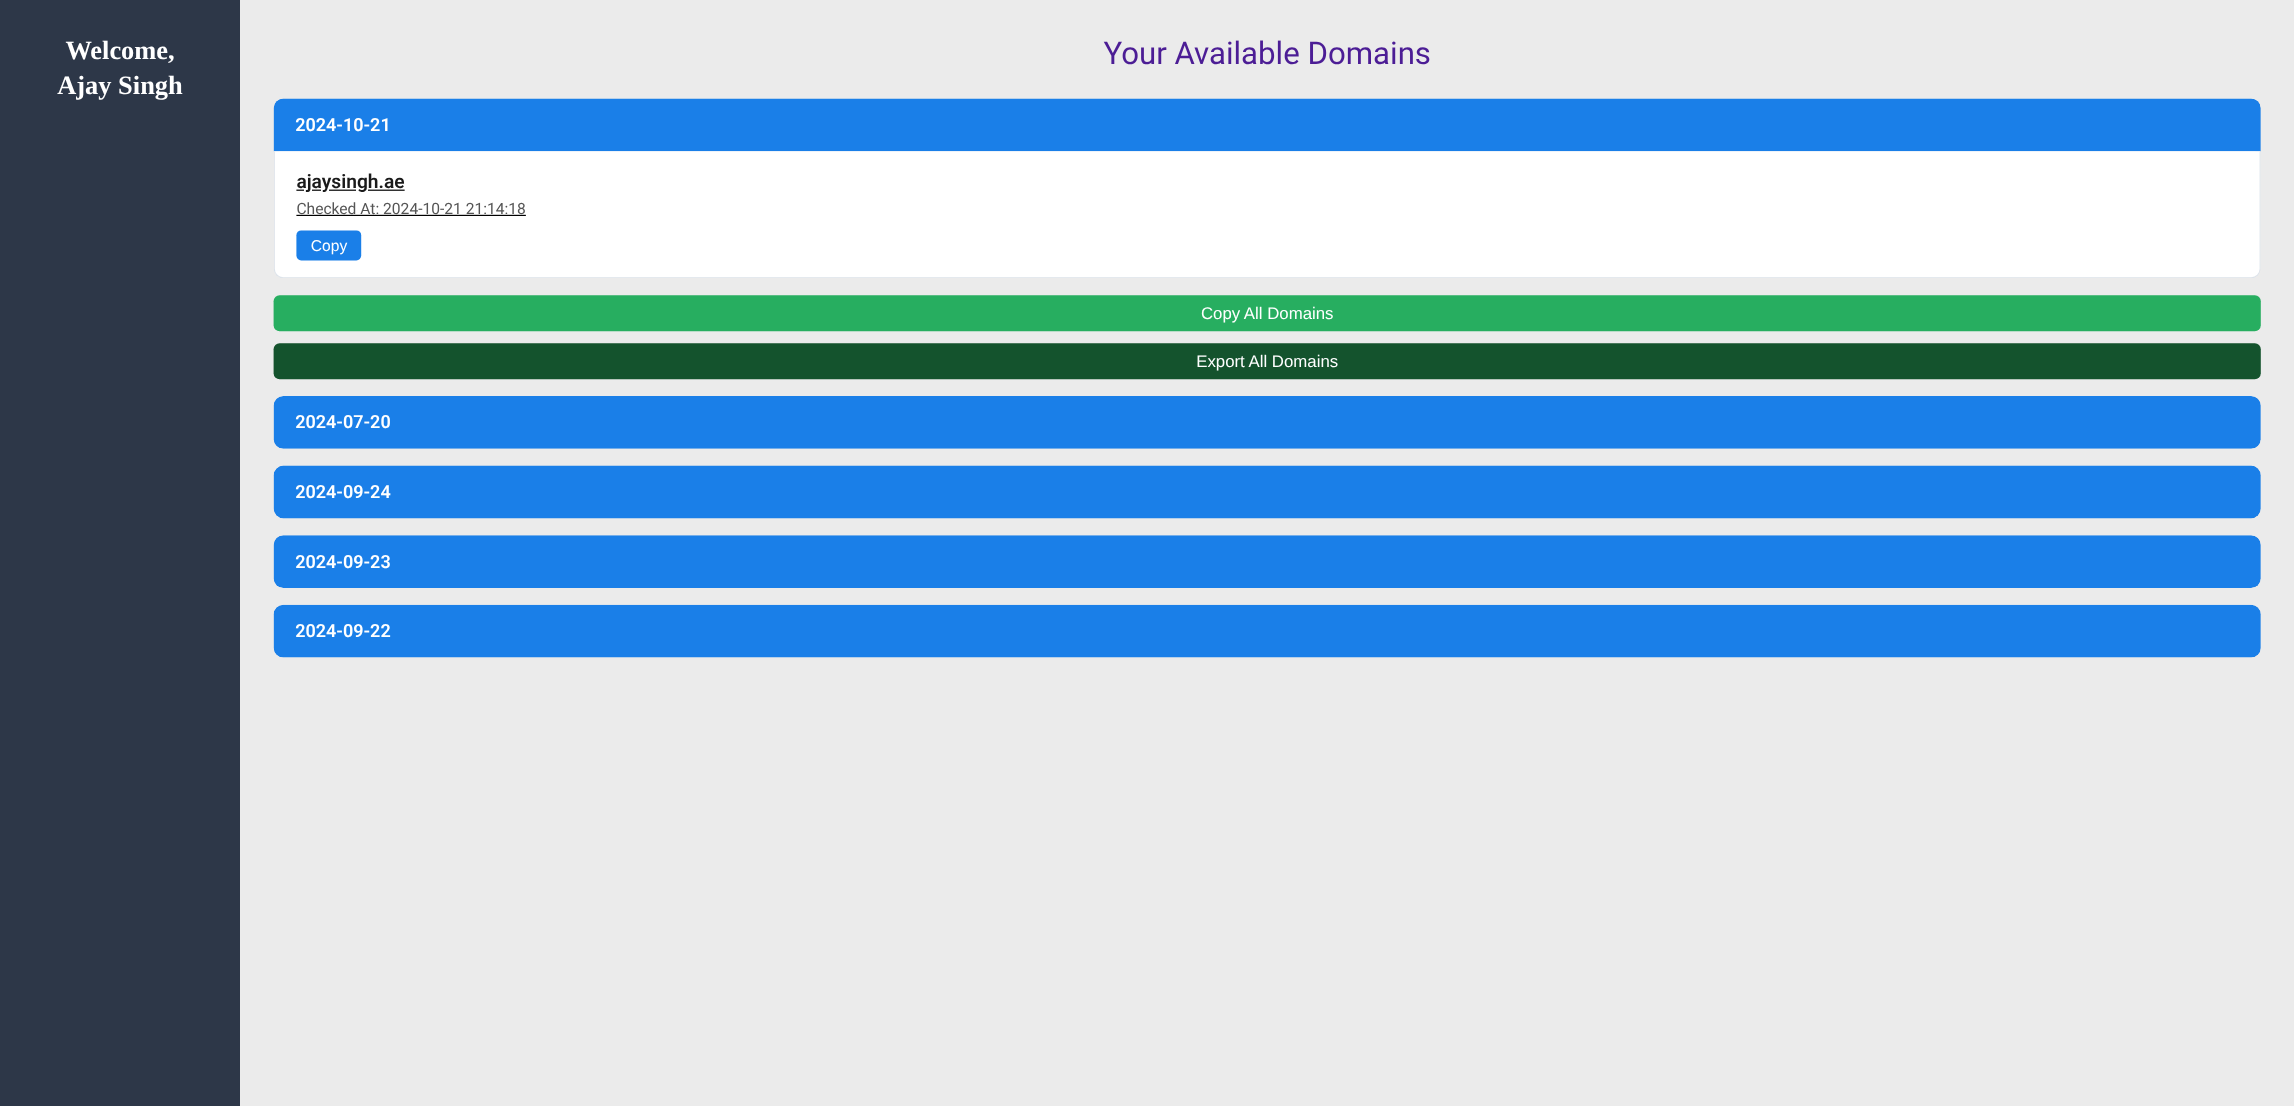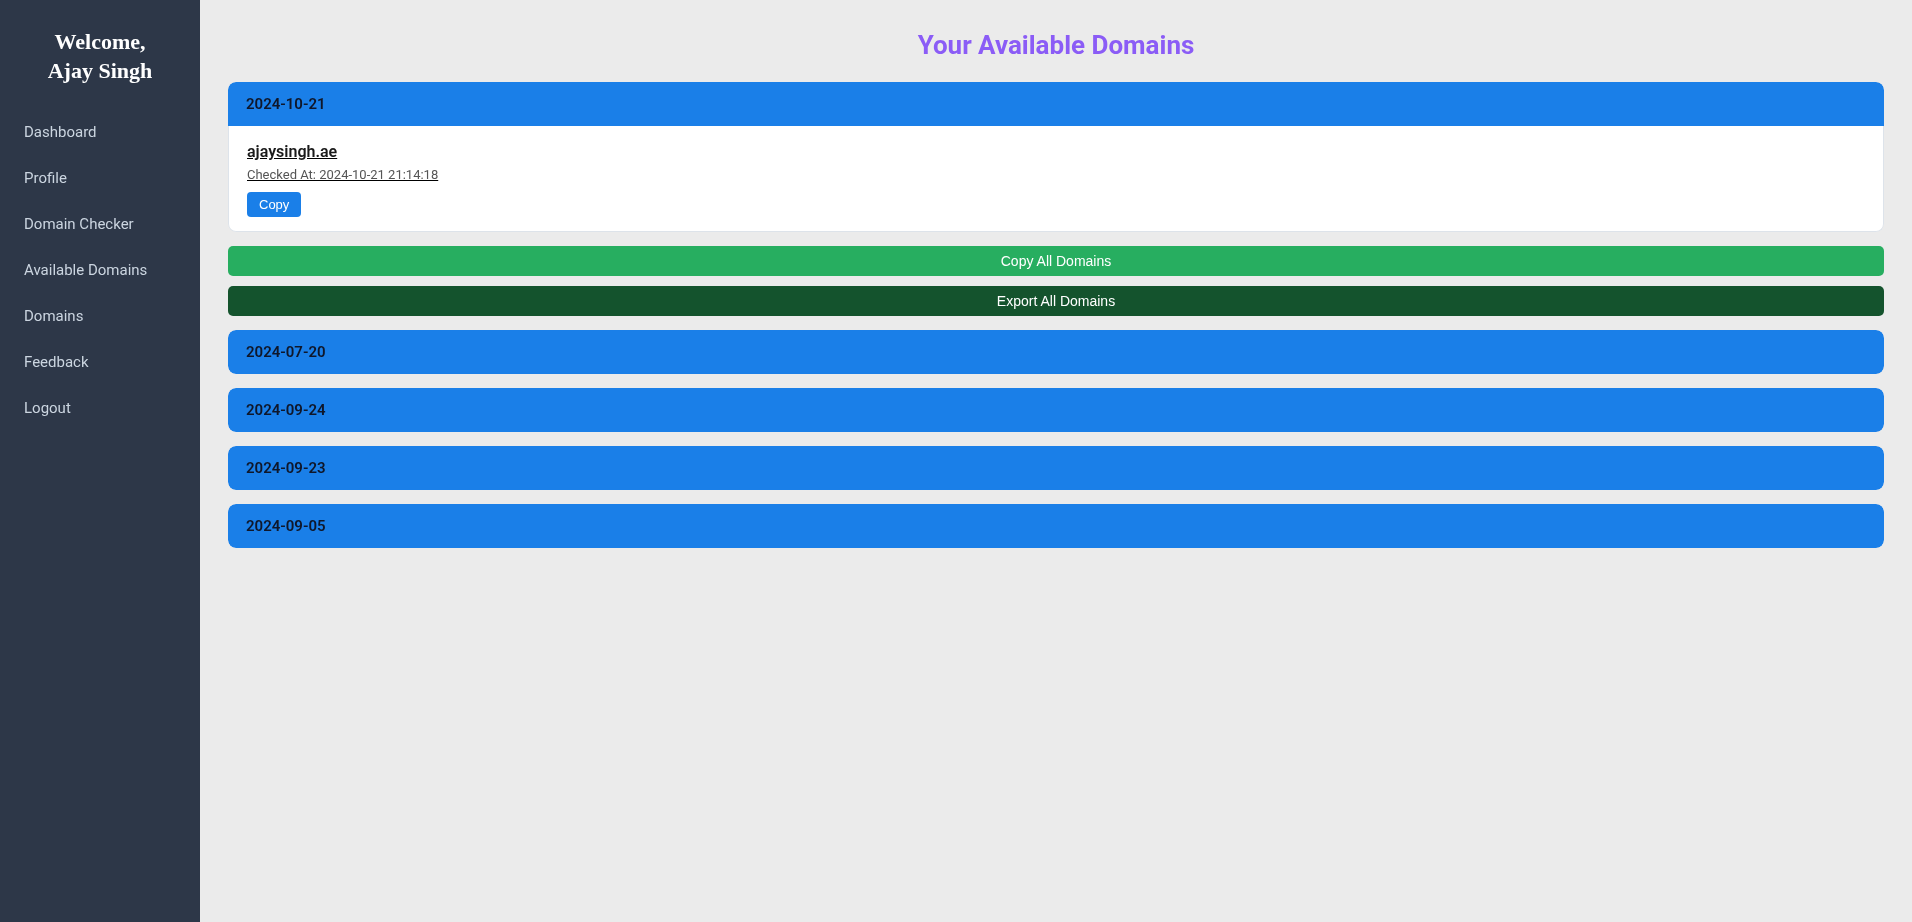--- a/index.html
+++ b/index.html
@@ -48,32 +48,32 @@
     
     #main {
       flex: 1;
       background: #ebebeb;
       padding: 30px 28px;
       overflow-y: auto;
     }
     #page-title {
       text-align: center;
       font-size: 26px;
-      font-weight: 700;
-      color: #8b5cf6;
+      font-weight: 400;
+      color: #4c1d95;
       margin-bottom: 22px;
     }
     .date-section {
       margin-bottom: 14px;
       border-radius: 8px;
       overflow: hidden;
     }
     .date-header {
       background: #1a7fe8;
-      color: #0f172a;
+      color: #ffffff;
       font-size: 15px;
       font-weight: 600;
       padding: 13px 18px;
       border-radius: 8px;
       cursor: pointer;
     }
     .date-header.expanded {
       border-radius: 8px 8px 0 0;
     }
     .domain-card {
@@ -134,29 +134,20 @@
     }
   </style>
 </head>
 <body>
 
 <div id="sidebar">
   <div id="sidebar-header">
     <span>Welcome,</span><br>
     <span>Ajay Singh</span>
   </div>
-  <nav id="sidebar-nav">
-  <a class="nav-item" href="#">Dashboard</a>
-      <a class="nav-item" href="#">Profile</a>
-      <a class="nav-item" href="#">Domain Checker</a>
-      <a class="nav-item" href="#">Available Domains</a>
-      <a class="nav-item" href="#">Domains</a>
-      <a class="nav-item" href="#">Feedback</a>
-      <a class="nav-item" href="#">Logout</a>
-    </nav>
 </div>
 
 <div id="main">
   <h1 id="page-title">Your Available Domains</h1>
 
   <div id="date-sections-container">
   <div class="date-section">
         <div class="date-header expanded">2024-10-21</div>
         <div class="domain-card"><div class="domain-name">ajaysingh.ae</div><div class="checked-at">Checked At: 2024-10-21 21:14:18</div><button class="copy-btn">Copy</button></div>
       </div>
@@ -167,16 +158,16 @@
       <div class="date-section">
         <div class="date-header">2024-07-20</div>
       </div>
       <div class="date-section">
         <div class="date-header">2024-09-24</div>
       </div>
       <div class="date-section">
         <div class="date-header">2024-09-23</div>
       </div>
       <div class="date-section">
-        <div class="date-header">2024-09-05</div>
+        <div class="date-header">2024-09-22</div>
       </div>
     </div>
 </div>
 
 </body></html>

